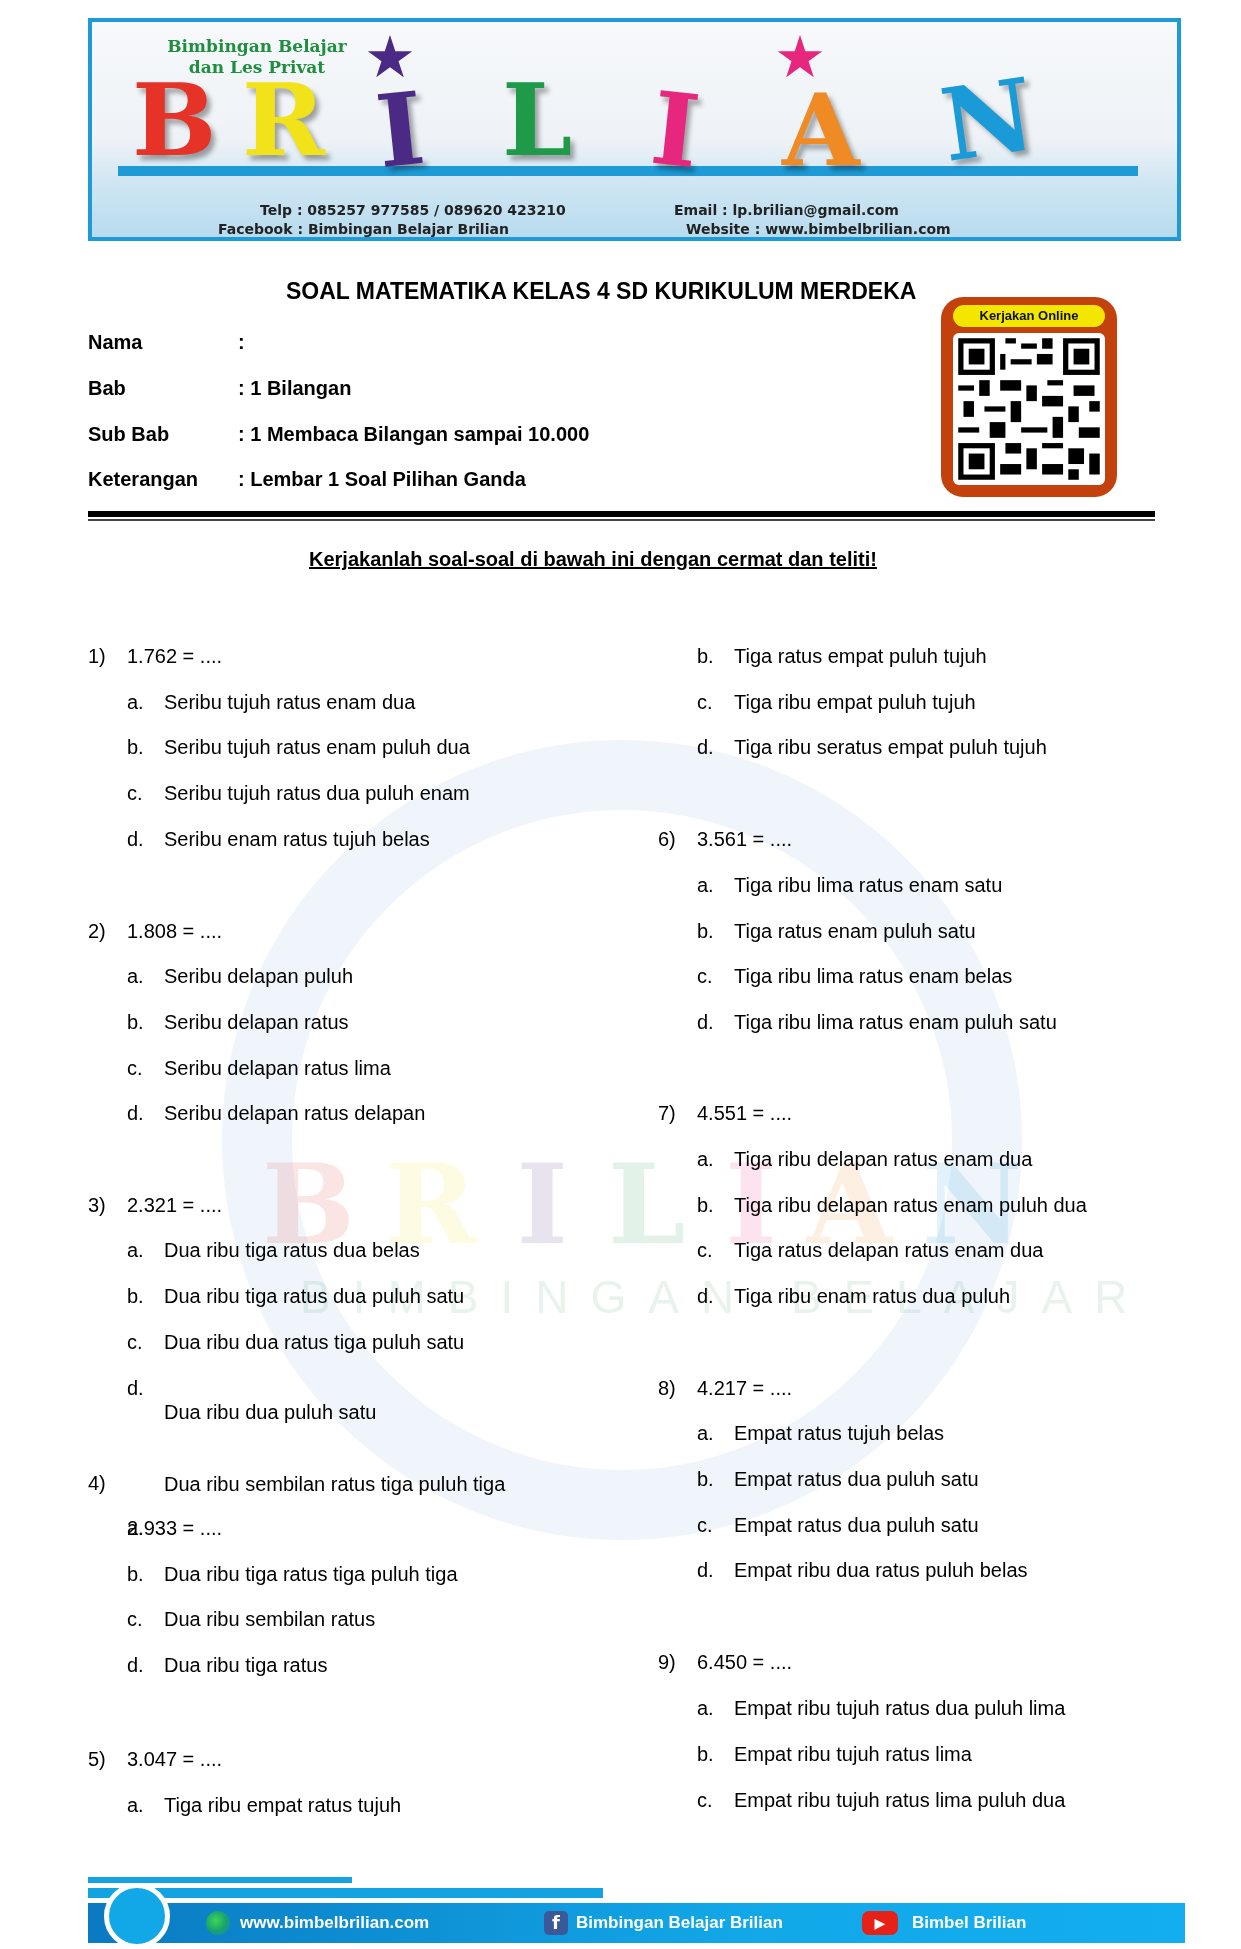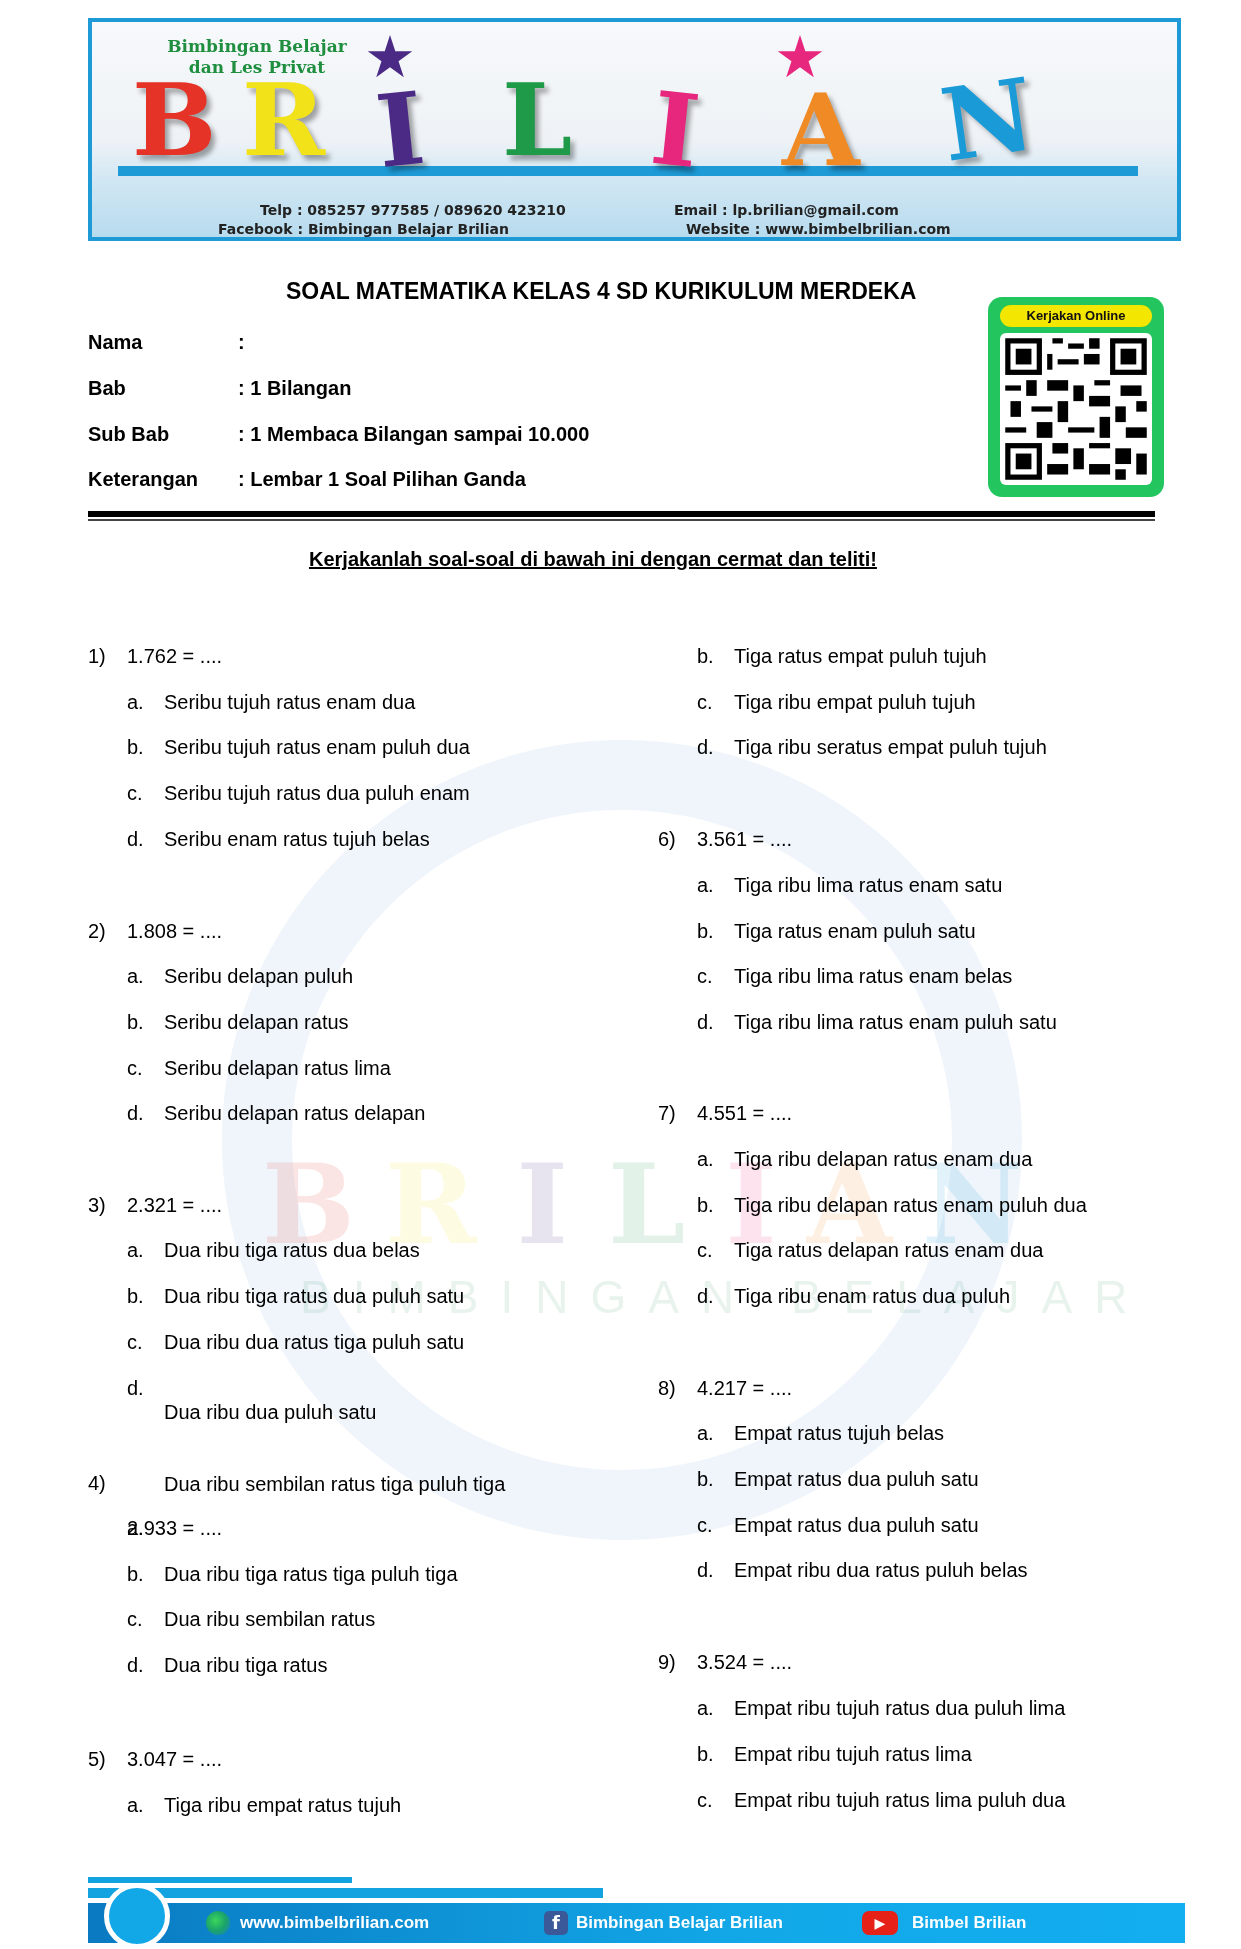--- a/index.html
+++ b/index.html
@@ -9,21 +9,21 @@
   
   .banner { left:88px; top:18px; width:1093px; height:223px; border:4px solid #1e9ad6;
             background:linear-gradient(180deg,#f7f9fb 0%,#eef2f6 55%,#cfe6f3 75%,#b7dbee 100%); box-sizing:border-box; overflow:hidden; }
   .banner-stripe { left:26px; top:144px; width:1020px; height:10px; background:#1e9ad6; }
   .tag { font-family:"DejaVu Serif", serif; font-weight:bold; color:#1f8f3f; font-size:17px; text-align:center; line-height:21px; }
   .bigletter { font-family:"DejaVu Serif", serif; font-weight:bold; font-size:100px; line-height:100px;
                text-shadow:4px 5px 5px rgba(0,0,0,0.35); }
   .star { font-size:58px; line-height:58px; }
   .addr { font-family:"DejaVu Sans", sans-serif; font-weight:bold; color:#222; font-size:14px; line-height:19px; white-space:pre; }
   .meta-label, .meta-val { font-weight:bold; font-size:20px; }
-  .qr-box { left:988px; top:297px; width:176px; height:200px; background:#22c55e; border-radius:14px; }
+  .qr-box { left:941px; top:297px; width:176px; height:200px; background:#c2410c; border-radius:22px; }
   .qr-pill { left:12px; top:8px; width:152px; height:22px; background:#f3e600; border-radius:11px;
              font-weight:bold; font-size:13px; text-align:center; line-height:22px; color:#111; }
   .qr-inner { left:12px; top:36px; width:152px; height:152px; background:#fff; border-radius:6px; }
   .rule-thick { left:88px; top:511px; width:1067px; height:6px; background:#000; }
   .rule-thin { left:88px; top:519px; width:1067px; height:2px; background:#444; }
   .instr { top:548px; font-weight:bold; font-size:20px; text-decoration:underline; left:309px; }
   
   .q { font-size:20px; line-height:24px; white-space:nowrap; }
   
   .wm-ring { left:222px; top:740px; width:800px; height:800px; border-radius:50%;
@@ -217,21 +217,21 @@
 <div class="abs q" style="left:697px;top:1421px;">a.</div>
 <div class="abs q" style="left:734px;top:1421px;">Empat ratus tujuh belas</div>
 <div class="abs q" style="left:697px;top:1467px;">b.</div>
 <div class="abs q" style="left:734px;top:1467px;">Empat ratus dua puluh satu</div>
 <div class="abs q" style="left:697px;top:1513px;">c.</div>
 <div class="abs q" style="left:734px;top:1513px;">Empat ratus dua puluh satu</div>
 <div class="abs q" style="left:697px;top:1558px;">d.</div>
 <div class="abs q" style="left:734px;top:1558px;">Empat ribu dua ratus puluh belas</div>
 
 <div class="abs q" style="left:658px;top:1650px;">9)</div>
-<div class="abs q" style="left:697px;top:1650px;">3.524 = ....</div>
+<div class="abs q" style="left:697px;top:1650px;">6.450 = ....</div>
 <div class="abs q" style="left:697px;top:1696px;">a.</div>
 <div class="abs q" style="left:734px;top:1696px;">Empat ribu tujuh ratus dua puluh lima</div>
 <div class="abs q" style="left:697px;top:1742px;">b.</div>
 <div class="abs q" style="left:734px;top:1742px;">Empat ribu tujuh ratus lima</div>
 <div class="abs q" style="left:697px;top:1788px;">c.</div>
 <div class="abs q" style="left:734px;top:1788px;">Empat ribu tujuh ratus lima puluh dua</div>
 
 <div class="abs f-stripe1"></div>
 <div class="abs f-stripe2"></div>
 <div class="abs f-bar"></div>

